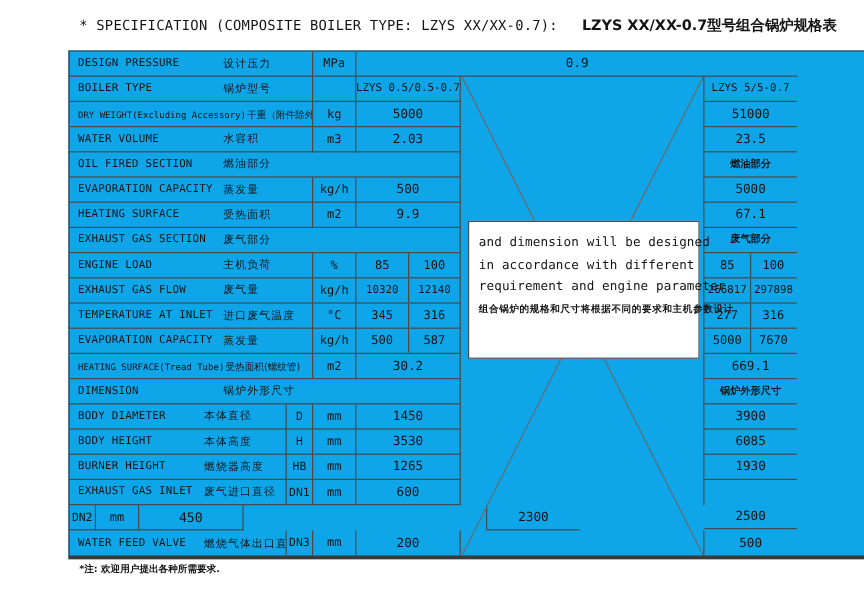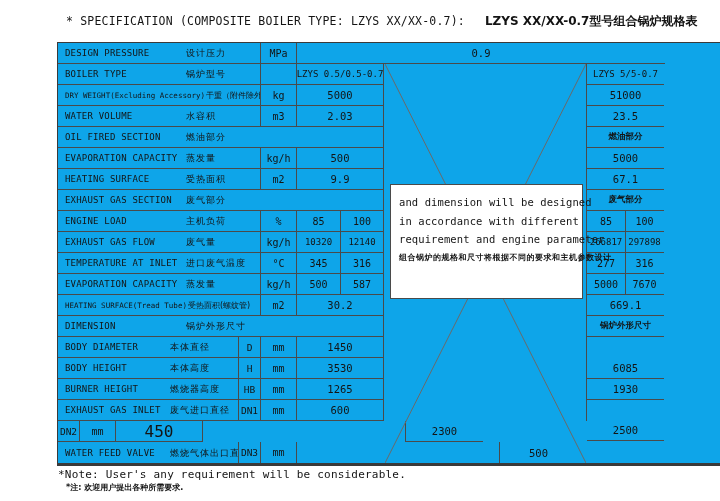--- a/index.html
+++ b/index.html
@@ -226,20 +226,21 @@
         </div>
         <div class="trow dim">
           <div class="cell lab" style="width: 181px;">
             <span class="lab-en">BODY DIAMETER</span>
             <span class="lab-cn">本体直径</span>
           </div>
           <div class="cell sym" style="width: 22px;">D</div>
           <div class="cell unit" style="width: 36px;">mm</div>
           <div class="cell  val" style="width: 87px; font-size: 10.5px;">1450</div>
           <div class="cell mid" style="width: 203px;"></div>
+          <div class="cell rightcol val" style="width: 77px; font-size: 10.5px;">3900</div>
         </div>
         <div class="trow dim">
           <div class="cell lab" style="width: 181px;">
             <span class="lab-en">BODY HEIGHT</span>
             <span class="lab-cn">本体高度</span>
           </div>
           <div class="cell sym" style="width: 22px;">H</div>
           <div class="cell unit" style="width: 36px;">mm</div>
           <div class="cell  val" style="width: 87px; font-size: 10.5px;">3530</div>
           <div class="cell mid" style="width: 203px;"></div>
@@ -263,48 +264,48 @@
           </div>
           <div class="cell sym" style="width: 22px;">DN1</div>
           <div class="cell unit" style="width: 36px;">mm</div>
           <div class="cell  val" style="width: 87px; font-size: 10.5px;">600</div>
           <div class="cell mid" style="width: 203px;"></div>
           <div class="cell rightcol val" style="width: 77px; font-size: 10.5px; margin-top: 20px;">2500</div>
         </div>
         <div class="trow dim">
           <div class="cell sym" style="width: 22px;">DN2</div>
           <div class="cell unit" style="width: 36px;">mm</div>
-          <div class="cell  val" style="width: 87px; font-size: 16px;">450</div>
+          <div class="cell  val" style="width: 87px; font-size: 11px;">450</div>
           <div class="cell mid" style="width: 203px;"></div>
           <div class="cell rightcol val" style="width: 77px; font-size: 10.5px;">2300</div>
         </div>
         <div class="trow last dim">
           <div class="cell lab" style="width: 181px;">
             <span class="lab-en">WATER FEED VALVE</span>
             <span class="lab-cn">燃烧气体出口直径</span>
           </div>
           <div class="cell sym" style="width: 22px;">DN3</div>
           <div class="cell unit" style="width: 36px;">mm</div>
+          <div class="cell  val" style="width: 87px; font-size: 10.5px;">200</div>
           <div class="cell mid" style="width: 203px;"></div>
           <div class="cell rightcol val" style="width: 77px; font-size: 10.5px;">500</div>
         </div>
       </div>
 
     <div class="middle-overlay" id="midOverlay" style="left: 327px; top: 21px; width: 202px; height: 399px;">
       <svg id="crossSvg" width="201" height="399" style="position:absolute;left:0;top:0;">
         <line x1="0" y1="0" x2="201" y2="399" stroke="#6a6a6a" stroke-width="1"></line>
         <line x1="201" y1="0" x2="0" y2="399" stroke="#6a6a6a" stroke-width="1"></line>
       </svg>
       <div class="center-box">
         <div class="cb-line">and dimension will be designed</div>
         <div class="cb-line">in accordance with different</div>
         <div class="cb-line">requirement and engine parameter</div>
         <div class="cb-cn">组合锅炉的规格和尺寸将根据不同的要求和主机参数设计</div>
       </div>
     </div>
   </div>
 
   <div class="note">
-    <div class="note-en">*Note: User's any requirement will be considerable.</div>
     <div class="note-cn">*注:  欢迎用户提出各种所需要求.</div>
   </div>
 
 </div>
 
 </body></html>

